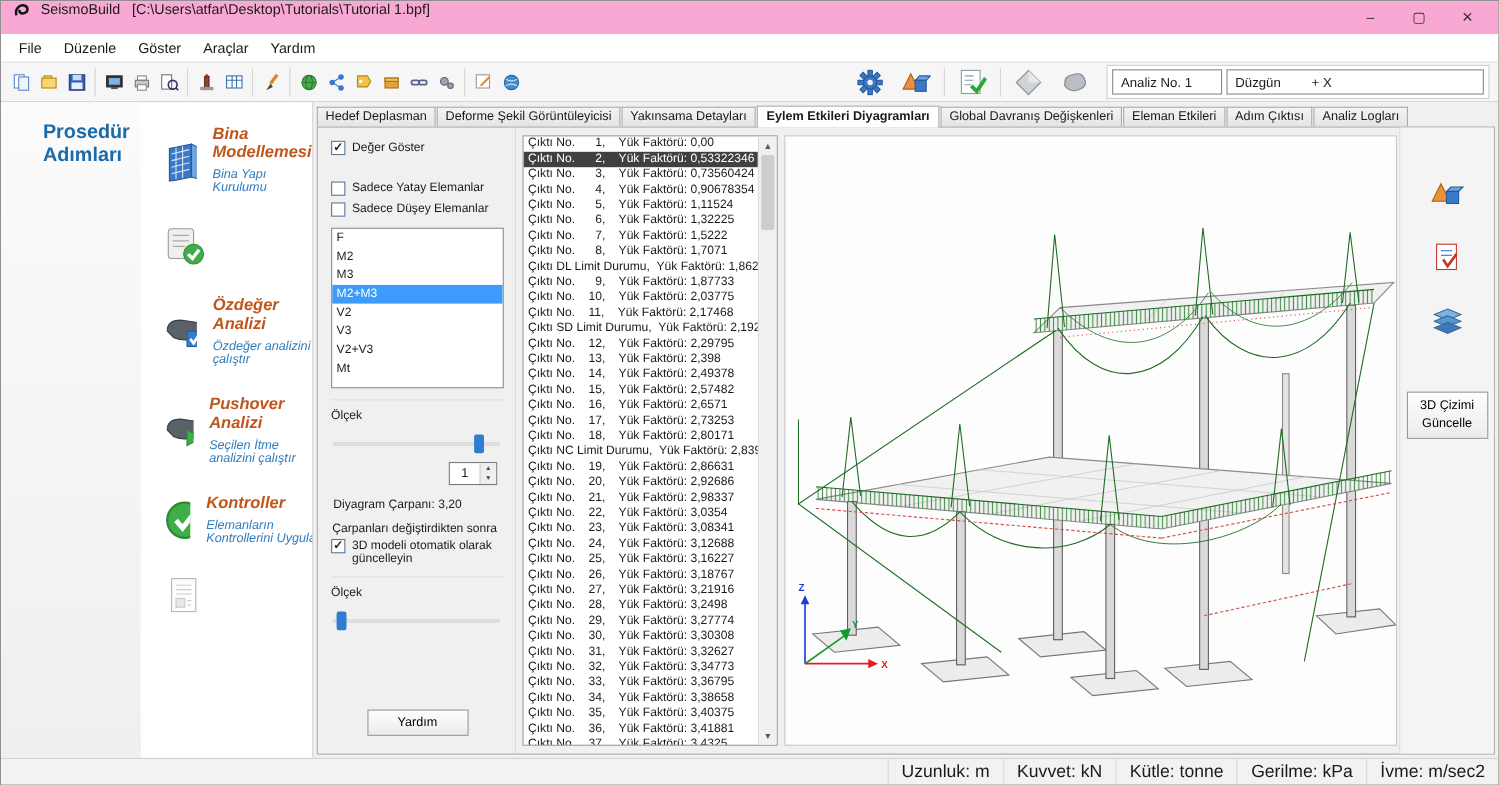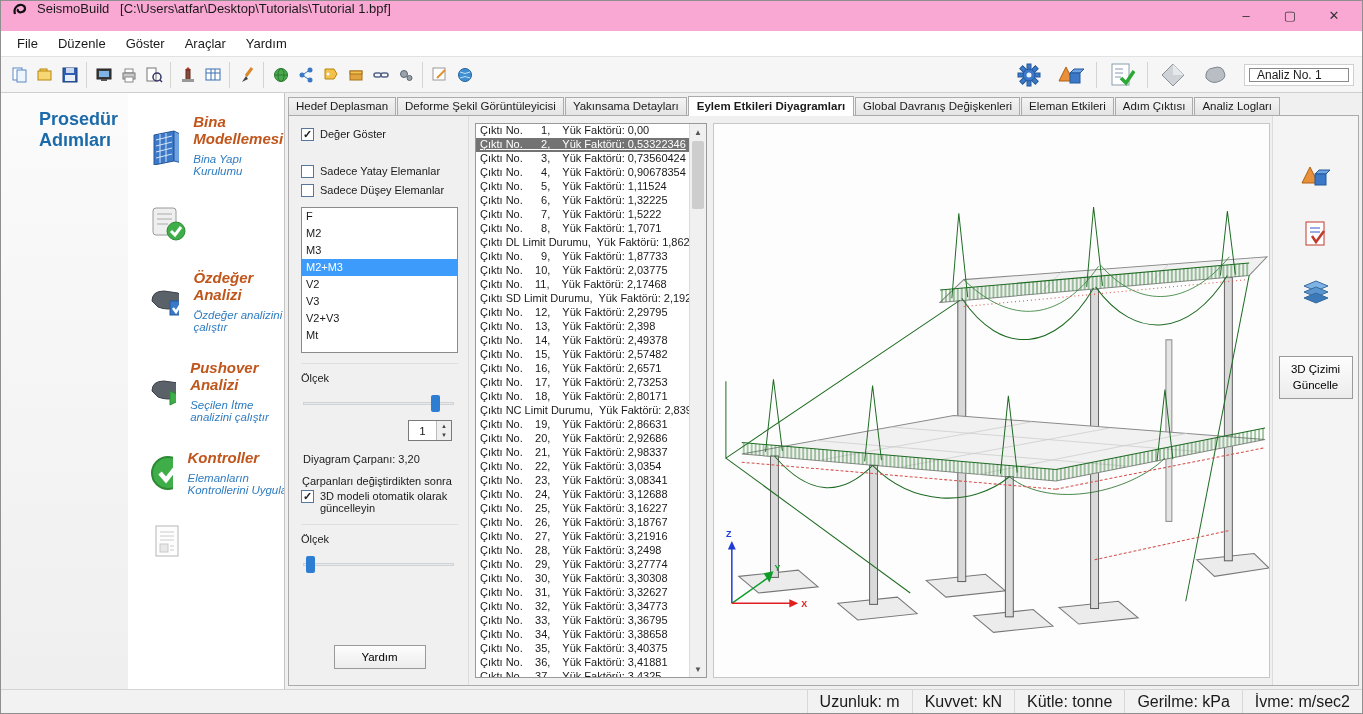--- a/index.html
+++ b/index.html
@@ -19,21 +19,21 @@
   .mi { padding:3px 10px; font-size:13px; }
 
   
   .toolbar { height:37px; flex:0 0 37px; background:#f6f6f6; border-top:1px solid #e2e2e2; border-bottom:1px solid #cfcfcf; display:flex; align-items:center; padding:0 6px; }
   .ti { width:25px; height:26px; display:flex; align-items:center; justify-content:center; border-radius:3px; }
   .ti svg { display:block; }
   .tsep { width:1px; height:26px; background:#d4d4d4; margin:0 4px; flex:0 0 1px; }
   .big-group { margin-left:auto; display:flex; align-items:center; }
   .bi { width:42px; height:32px; display:flex; align-items:center; justify-content:center; }
   .combo-zone { display:flex; align-items:center; gap:4px; margin-left:8px; margin-right:2px; background:#fff; border:1px solid #d0d0d0; padding:3px 4px; }
-  .combo { display:flex; align-items:center; background:#fff; border:1px solid #8a8a8a; height:14px; padding:0 7px; font-size:12px; }
+  .combo { display:flex; align-items:center; background:#fff; border:1px solid #8a8a8a; height:23px; padding:0 7px; font-size:12px; }
   .combo.small { width:100px; }
   .combo.wide { width:234px; gap:28px; }
 
   
   .bodyrow { flex:1 1 auto; display:flex; min-height:0; }
 
   
   .sidebar { width:284px; flex:0 0 284px; background:#fff; border-right:1px solid #c3c3c3; display:flex; overflow:hidden; }
   .sb-header { padding:16px 10px 14px 38px; background:linear-gradient(#fbfbfb,#efefef); }
   .sb-title { color:#1b6aaa; font-size:18px; font-weight:bold; }
@@ -76,21 +76,21 @@
   .auto-upd .l1 { margin:2px 0 3px 1px; }
   .auto-upd .cbrow { margin-bottom:0; }
   .helpwrap { margin-top:auto; display:flex; justify-content:center; padding:10px 0 8px; }
   .btn { background:linear-gradient(#fdfdfd,#ececec); border:1px solid #9a9a9a; font-size:11.5px; padding:5px 0; text-align:center; }
   .help-btn { width:92px; }
 
   
   .outlist { width:232px; flex:0 0 232px; margin:7px 4px 7px 6px; border:1px solid #999; background:#fff; display:flex; overflow:hidden; }
   .outrows { flex:1; overflow:hidden; font-size:11px; white-space:pre; }
   .row { height:14px; line-height:13px; padding-left:4px; overflow:hidden; }
-  .row.sel { background:#737373; color:#fff;text-decoration:underline; }
+  .row.sel { background:#404040; color:#fff; }
   .vscroll { width:17px; flex:0 0 17px; background:#f0f0f0; border-left:1px solid #dcdcdc; display:flex; flex-direction:column; }
   .sarrow { height:16px; display:flex; align-items:center; justify-content:center; font-size:8px; color:#555; }
   .strack { flex:1; position:relative; }
   .sthumb { position:absolute; top:1px; left:2px; right:2px; height:68px; background:#cdcdcd; border-radius:2px; }
 
   
   .view3d { flex:1 1 auto; margin:7px 2px 7px 2px; border:1px solid #c7c7c7; background:#fdfdfd; min-width:0; position:relative; overflow:hidden; }
   .view3d svg { width:100%; height:100%; display:block; }
 
   
@@ -287,20 +287,24 @@
         </span>
       <span class="bi">
           <svg width="26" height="26">
             <path d="M4,16 Q3,7 11,6 Q20,3 22,10 Q25,16 18,19 Q10,23 4,16 Z" fill="#b9bec4" stroke="#7e858c"></path>
           </svg>
         </span>
       <div class="combo-zone">
         <div class="combo small">
             <span>Analiz No. 1</span>
           </div>
+        <div class="combo wide">
+          <span>Düzgün</span>
+          <span>+ X</span>
+        </div>
       </div>
     </div>
   </div>
 
   <div class="bodyrow">
 
     <div class="sidebar">
       <div class="sb-header">
         <div class="sb-title">Prosedür Adımları</div>
       </div>

